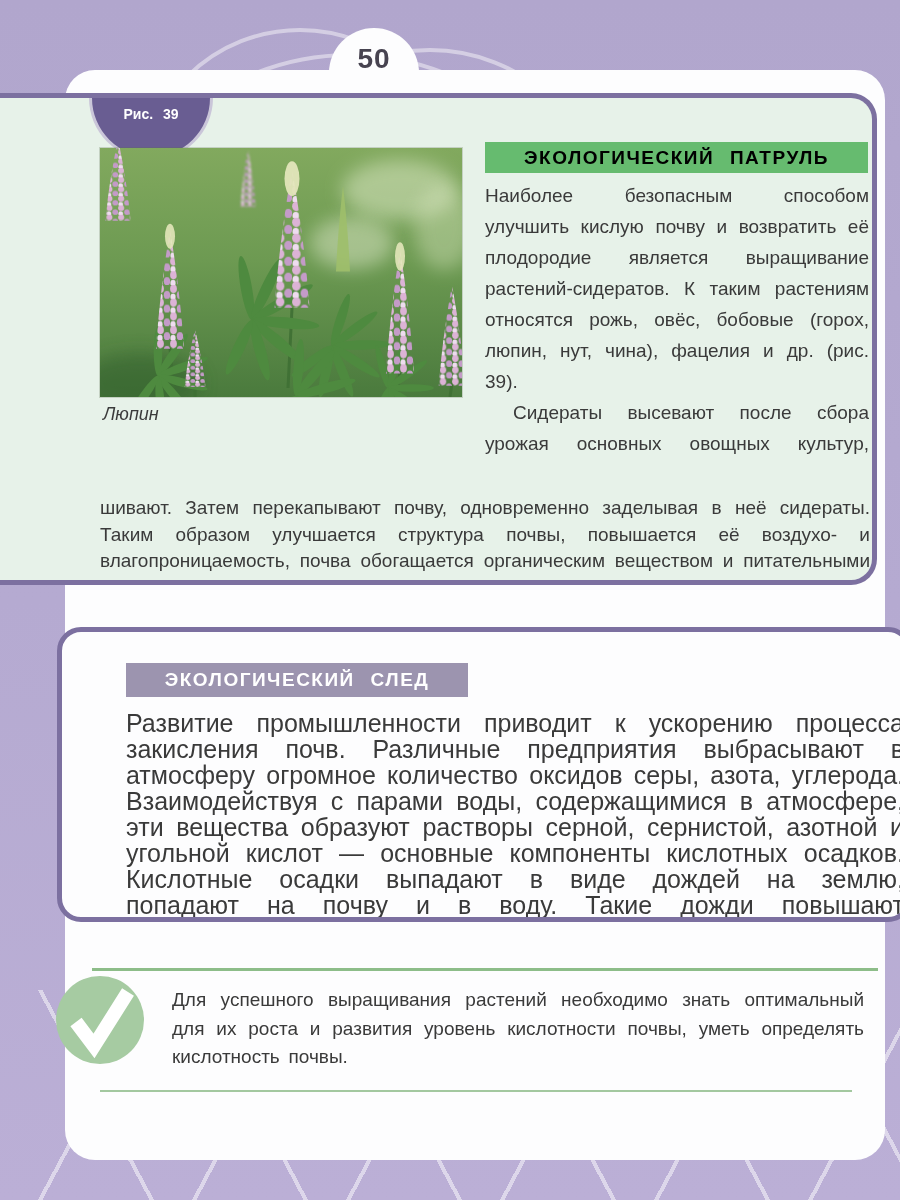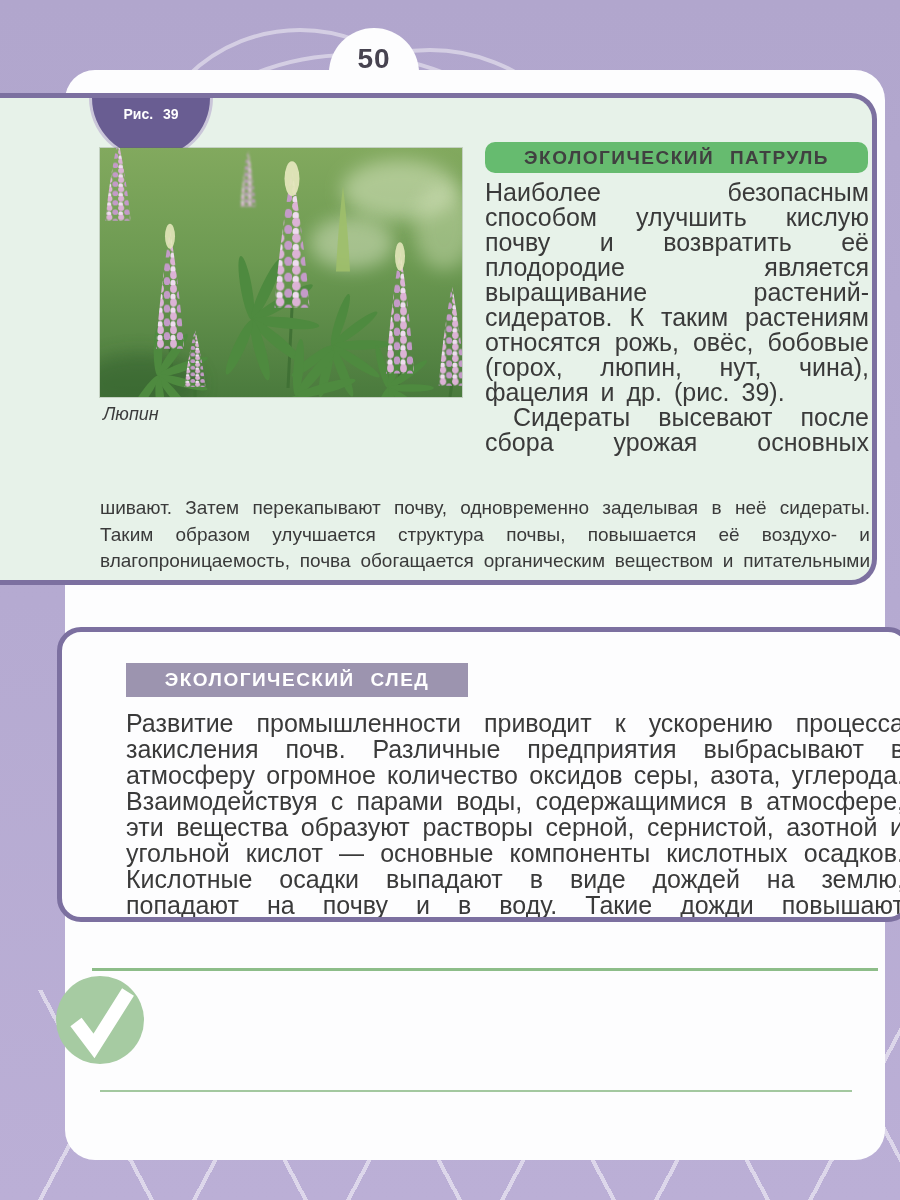--- a/index.html
+++ b/index.html
@@ -44,26 +44,26 @@
     position:absolute;left:0;top:8px;width:100%;text-align:center;
     color:#ffffff;font-weight:bold;font-size:14px;word-spacing:6px;
   }
   .photo{
     position:absolute;left:100px;top:50px;width:362px;height:249px;overflow:hidden;
     box-shadow:0 0 0 1px rgba(90,110,80,.25);
   }
   .fig-caption{position:absolute;left:103px;top:306px;font-style:italic;font-size:18px;color:#3b3b3b;}
   .patrol-header{
     position:absolute;left:485px;top:44px;width:383px;height:31px;background:#66bb6f;
-    color:#404040;font-weight:bold;font-size:19px;letter-spacing:1.5px;word-spacing:9px;
-    display:flex;align-items:center;justify-content:center;border-radius:10px;
+    color:#000000;font-weight:bold;font-size:19px;letter-spacing:1.5px;word-spacing:9px;
+    display:flex;align-items:center;justify-content:center;
   }
   .patrol-col{
     position:absolute;left:485px;top:82px;width:384px;height:276px;overflow:hidden;
-    font-size:25px;line-height:25px;text-align:justify;word-spacing:5px;hyphens:auto;
+    font-size:19px;line-height:31px;text-align:justify;word-spacing:5px;hyphens:auto;
   }
   .patrol-col p{margin:0;}
   .patrol-col p.indent{text-indent:28px;text-align-last:justify;}
   .patrol-full{
     position:absolute;left:100px;top:352px;width:770px;height:134px;overflow:hidden;
     font-size:19px;line-height:26.5px;text-align:justify;word-spacing:4px;hyphens:auto;margin-top:45px;
   }
   
   .footprint-card{
     position:absolute;left:33px;top:627px;width:855px;height:295px;z-index:4;
@@ -224,15 +224,16 @@
     </div>
     <div class="footprint-para">Развитие промышленности приводит к ускорению процесса закисления почв. Различные предприятия выбрасывают в атмосферу огромное количество оксидов серы, азота, углерода. Взаимодействуя с парами воды, содержащимися в атмосфере, эти вещества образуют растворы серной, сернистой, азотной и угольной кислот — основные компоненты кислотных осадков. Кислотные осадки выпадают в виде дождей на землю, попадают на почву и в воду. Такие дожди повышают кислотность почв, угнетают рост растений и могут даже привести к их гибели.</div>
   </div>
 
   <div class="summary-line"></div>
   <div class="check-circle">
     <svg viewBox="0 0 88 88" width="88" height="88">
       <path d="M20 46 L38 70 L72 16" fill="none" stroke="#ffffff" stroke-width="14" stroke-linecap="butt" stroke-linejoin="miter"></path>
     </svg>
   </div>
+  <div class="summary-text">Для успешного выращивания растений необходимо знать оптимальный для их роста и развития уровень кислотности почвы, уметь определять кислотность почвы.</div>
   <div class="summary-divider"></div>
 
 </div>
 
 </body></html>

